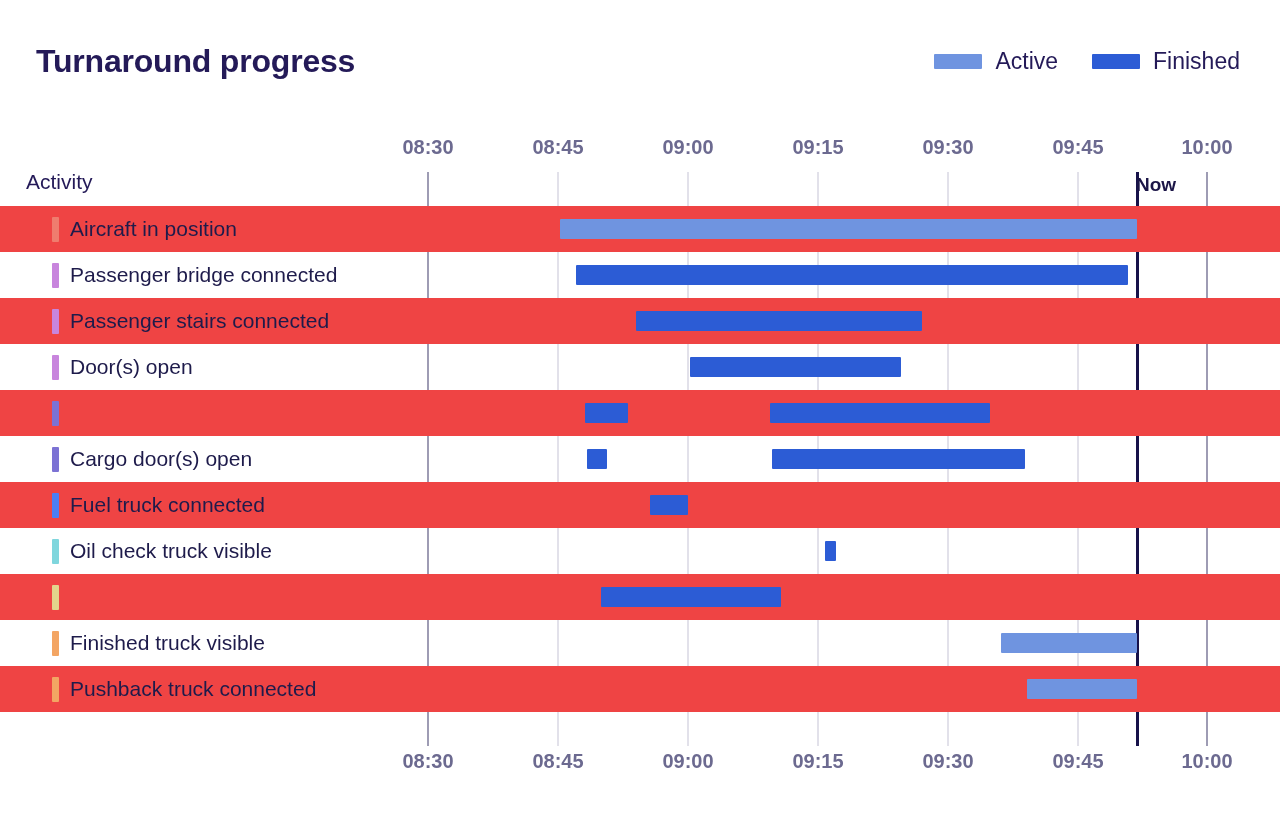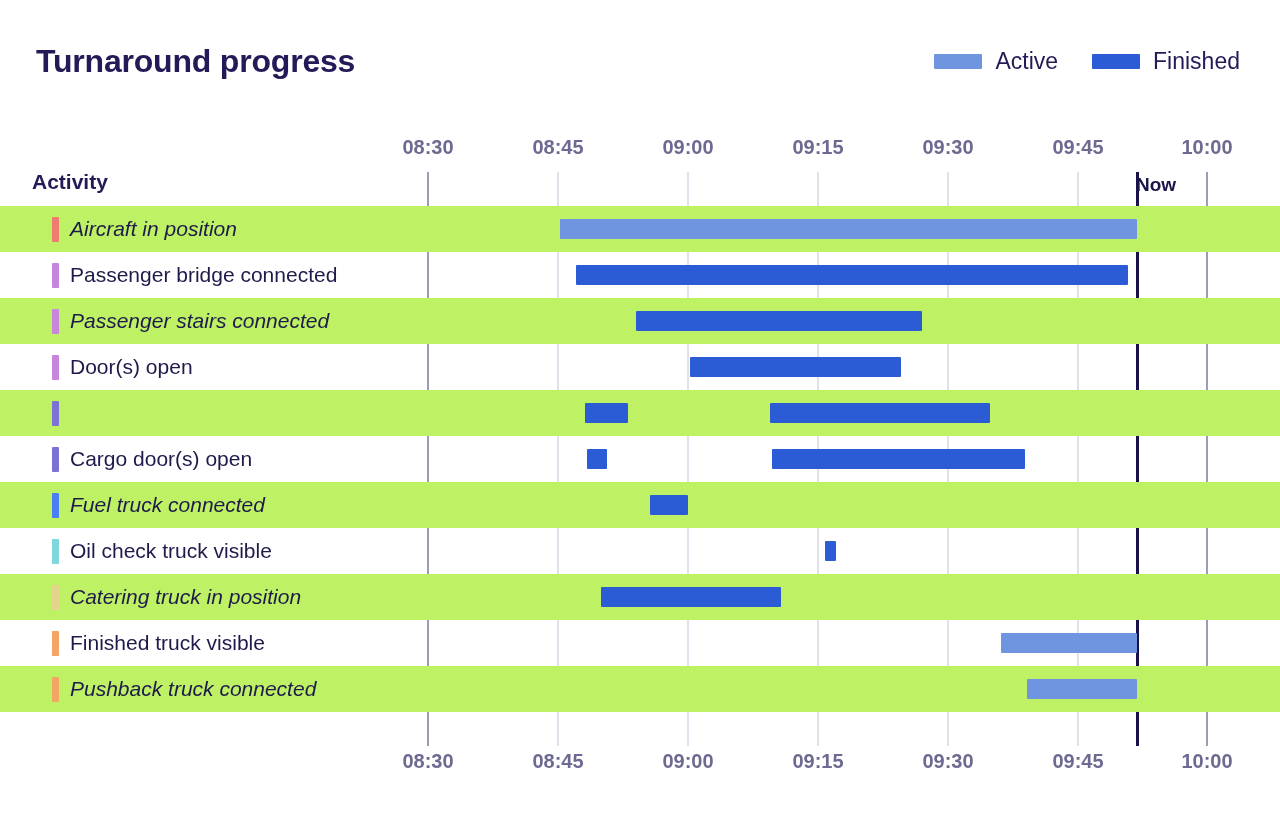--- a/index.html
+++ b/index.html
@@ -73,23 +73,23 @@
     transform: translateX(-50%);
     font-size: 20px;
     font-weight: bold;
     color: #6c6a90;
     white-space: nowrap;
     text-align: center;
   }
 
   #col-header {
     position: absolute;
-    left: 32px; top: 50px;
+    left: 26px; top: 50px;
     font-size: 21px;
-    font-weight: bold;
+    font-weight: normal;
     color: #241a58;
   }
 
   #now-label {
     position: absolute;
     top: 54px;
     font-size: 19px;
     font-weight: bold;
     color: #1b1547;
     white-space: nowrap;
@@ -124,21 +124,21 @@
   #rows {
     position: absolute;
     left: 0; top: 86px;
     width: 1280px;
   }
   .row {
     position: relative;
     height: 46px;
     width: 1280px;
   }
-  .row.striped { background: #bef264; font-style: italic; }
+  .row.striped { background: #ef4444; }
   .row-accent {
     position: absolute;
     left: 52px; top: 11px;
     width: 7px; height: 25px;
     border-radius: 1px;
   }
   .row-label {
     position: absolute;
     left: 70px;
     top: 0;
@@ -236,21 +236,20 @@
         <span class="row-label">Fuel truck connected</span>
         <div class="bar" title="Fuel truck connected 08:56–09:00" style="left: 650px; width: 38px; background: rgb(44, 92, 213);"></div>
       </div>
       <div class="row">
         <span class="row-accent" style="background: rgb(127, 214, 221);"></span>
         <span class="row-label">Oil check truck visible</span>
         <div class="bar" title="Oil check truck visible 09:16–09:17" style="left: 825px; width: 11px; background: rgb(44, 92, 213);"></div>
       </div>
       <div class="row striped">
         <span class="row-accent" style="background: rgb(227, 212, 140);"></span>
-        <span class="row-label">Catering truck in position</span>
         <div class="bar" title="Catering truck in position 08:50–09:11" style="left: 601px; width: 180px; background: rgb(44, 92, 213);"></div>
       </div>
       <div class="row">
         <span class="row-accent" style="background: rgb(243, 165, 99);"></span>
         <span class="row-label">Finished truck visible</span>
         <div class="bar" title="Pushback truck visible 09:36–09:52" style="left: 1001px; width: 136px; background: rgb(111, 148, 224);"></div>
       </div>
       <div class="row striped">
         <span class="row-accent" style="background: rgb(243, 165, 99);"></span>
         <span class="row-label">Pushback truck connected</span>

